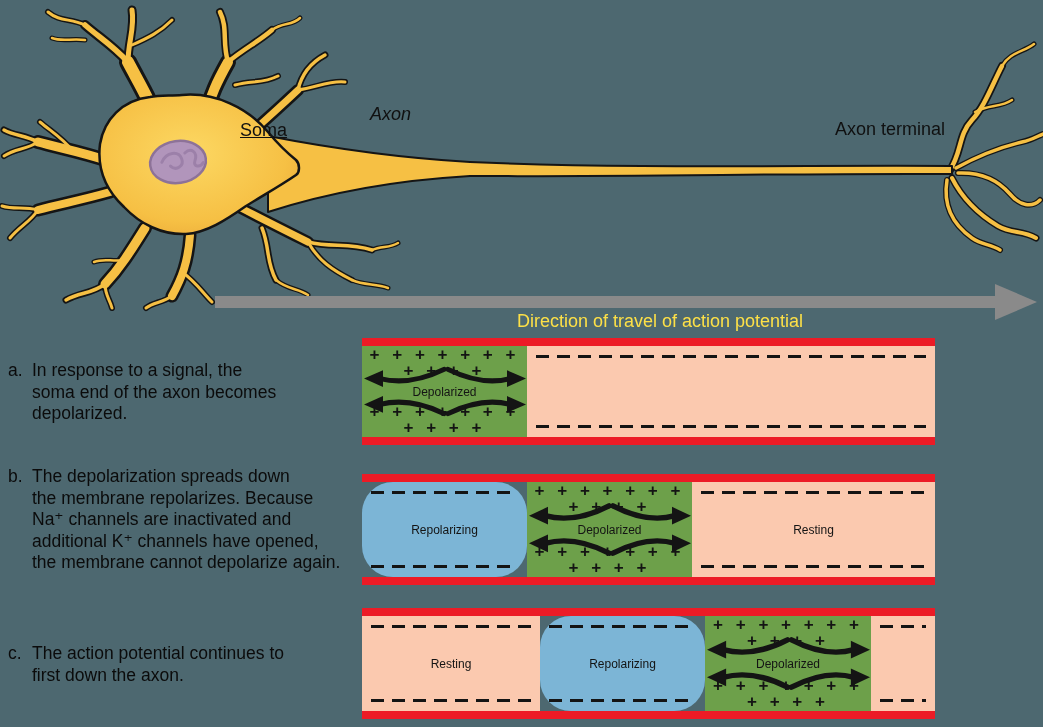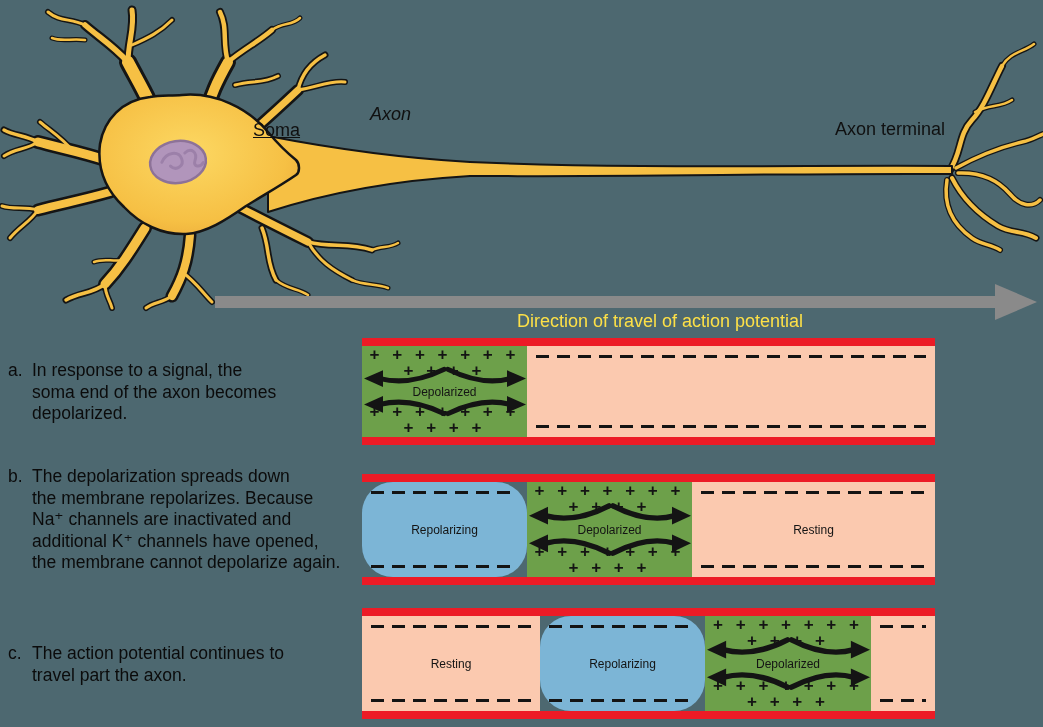--- a/index.html
+++ b/index.html
@@ -155,21 +155,21 @@
              C 162,235 140,224 124,207 C 106,190 97,168 100,144 C 104,120 122,100 150,97
              C 160,95 170,96 182,95 Z" fill="url(#somaGrad)" stroke="#151515" stroke-width="2.5"></path>
 
     <g transform="rotate(-8 178 162)">
       <ellipse cx="178" cy="162" rx="28" ry="21" fill="#b195bb" stroke="#8d7298" stroke-width="2.5"></ellipse>
       <path d="M 162,160 C 168,150 180,151 182,159 C 184,167 175,171 170,165
                M 186,154 C 193,149 199,155 195,163 C 192,169 199,171 203,166" fill="none" stroke="#9c80a9" stroke-width="3" stroke-linecap="round"></path>
     </g>
   </svg>
 
-  <div class="neuron-label" style="left:253px;top:120px;text-decoration:underline;">Soma</div>
+  <div class="neuron-label" style="left:240px;top:120px;text-decoration:underline;">Soma</div>
   <div class="neuron-label" style="left:370px;top:104px;font-style:italic;">Axon</div>
   <div class="neuron-label" style="left:835px;top:119px;">Axon terminal</div>
 
   <div class="dir-body"></div>
   <div class="dir-head"></div>
   <div class="dir-label">Direction of travel of action potential</div>
 
   <div class="panel-text" style="top:360px;">
     <div class="panel-marker">a.</div>
     <div class="panel-lines">
@@ -257,21 +257,21 @@
         <div class="dash-line dash-bottom"></div>
       </div>
     </div>
     <div class="red-edge red-bottom"></div>
   </div>
 
   <div class="panel-text" style="top:643px;">
     <div class="panel-marker">c.</div>
     <div class="panel-lines">
       <div>The action potential continues to</div>
-      <div>travel part the axon.</div>
+      <div>first down the axon.</div>
     </div>
   </div>
 
   <div class="bar" style="top:608px;height:111px;">
     <div class="red-edge red-top"></div>
     <div class="bar-inner">
       <div class="section sec-pink" style="width:178px;">
         <div class="dash-line dash-top"></div>
         <div class="sec-label">Resting</div>
         <div class="dash-line dash-bottom"></div>

